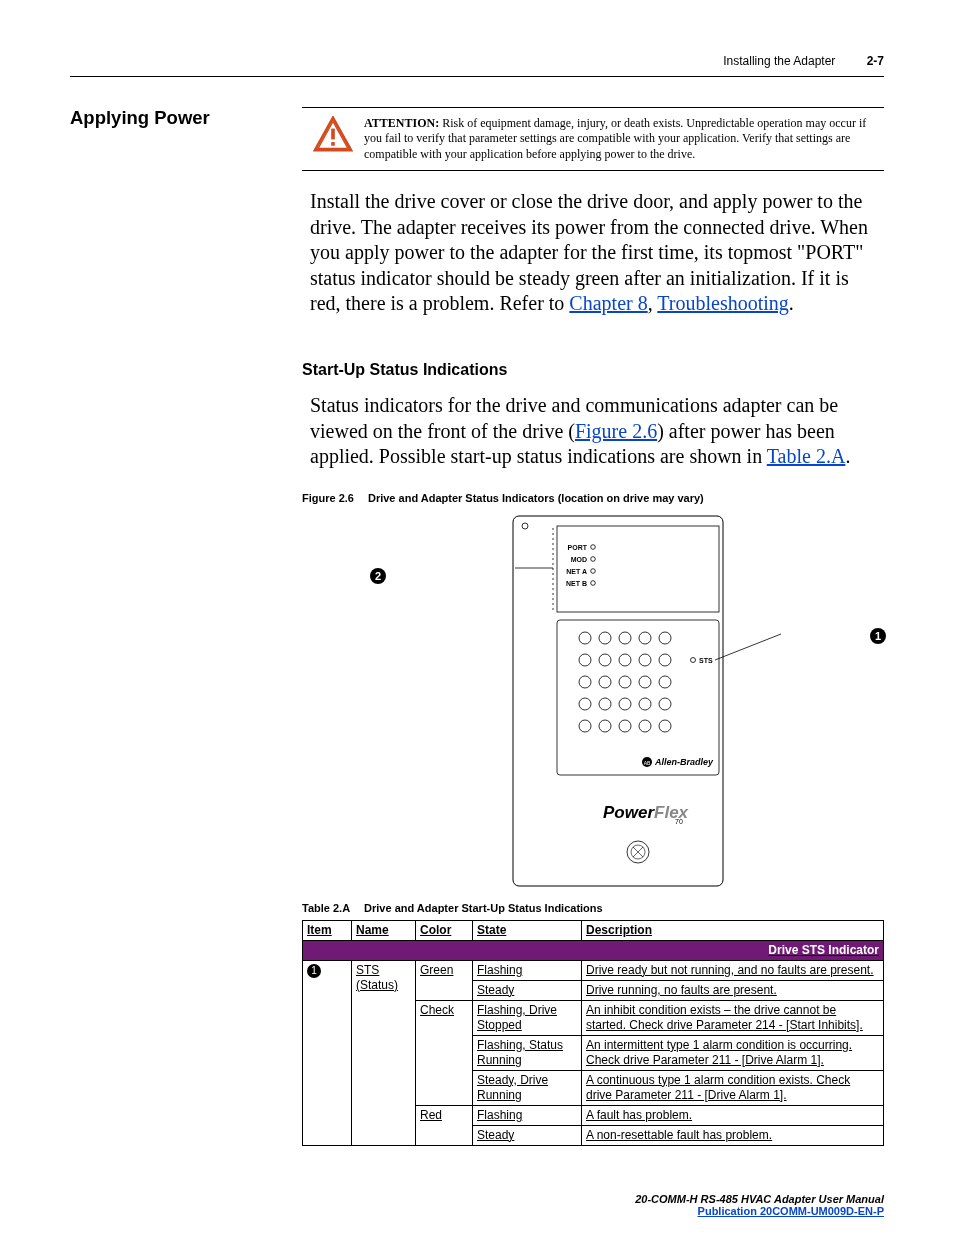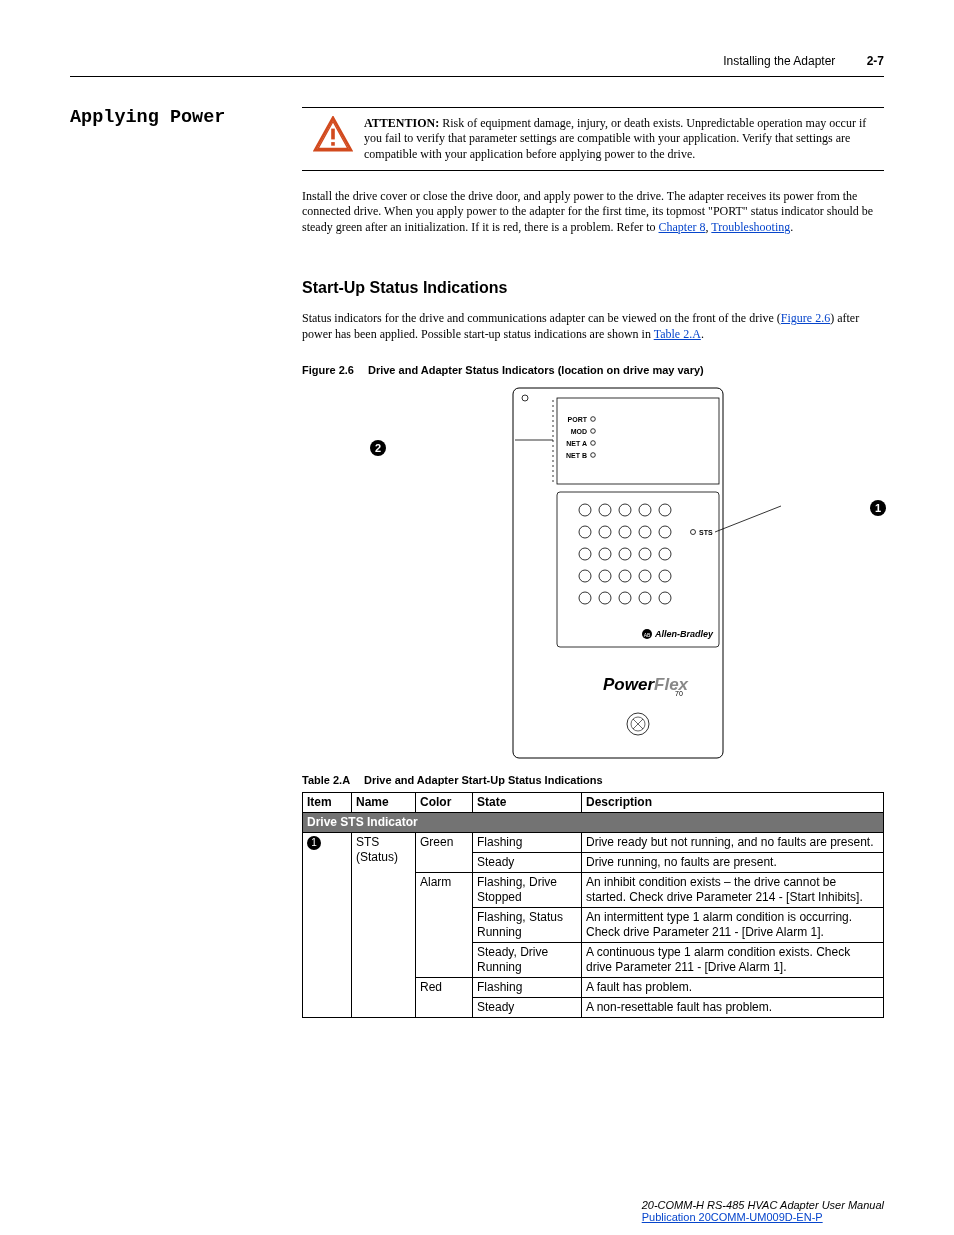--- a/index.html
+++ b/index.html
@@ -25,21 +25,21 @@
     font-size: 12px;
     margin-bottom: 8px;
   }
   .header-right { display: inline; }
   .header-pageno { font-weight: bold; margin-left: 28px; }
   .hr-top { border: none; border-top: 1px solid #000; margin: 0 0 30px 0; }
   .cols { display: flex; }
   .leftcol {
     width: 232px;
     flex: 0 0 232px;
-    font-family: Liberation Mono, monospace;
+    font-family: Liberation Sans, sans-serif;
     font-weight: bold;
     font-size: 18.5px;
   }
   .rightcol { flex: 1; }
   .attn-box {
     border-top: 1px solid #000;
     border-bottom: 1px solid #000;
     display: flex;
     padding: 8px 0 8px 0;
     margin-bottom: 18px;
@@ -51,23 +51,23 @@
   }
   .attn-icon svg { width: 40px; height: 36px; }
   .attn-text {
     flex: 1;
     font-size: 12px;
     line-height: 1.28;
     padding-right: 4px;
   }
   .attn-label { font-weight: bold; }
   .para {
-    font-size: 12px;
+    font-size: 20px;
     line-height: 1.28;
-    margin: 0 0 22px 0;
+    margin: 0 0 22px 8px;
   }
   a.link { color: #0645cc; text-decoration: underline; }
   .sub-h {
     font-family: Arial, Helvetica, sans-serif;
     font-weight: bold;
     font-size: 16px;
     margin: 44px 0 14px 0;
   }
   .fig-caption, .tbl-caption {
     font-family: Arial, Helvetica, sans-serif;
@@ -95,43 +95,46 @@
     font-size: 11px;
     align-items: center; justify-content: center;
   }
   .callout-2 { top: 56px; left: 68px; }
   .callout-1 { top: 116px; right: -2px; }
   .status-table {
     border-collapse: collapse;
     width: 100%;
     font-family: Arial, Helvetica, sans-serif;
     font-size: 12px;
+    text-decoration: underline;
   }
   .status-table th, .status-table td {
     border: 1px solid #000;
     padding: 2px 4px 2px 4px;
     text-align: left;
     vertical-align: top;
     line-height: 1.25;
   }
   .status-table th { font-weight: bold; }
   .status-table .section-hdr {
-    background: #737373;
+    background: #701a75;
     color: #fff;
-    text-align: left;
+    text-align: right;
     font-weight: bold;
     margin-left: 8px;
   }
   .footer {
     position: absolute;
-    bottom: 12px;
+    bottom: 18px;
     right: 70px;
+    text-align: right;
     font-family: Arial, Helvetica, sans-serif;
     font-size: 11px;
     font-style: italic;
+    font-weight: bold;
   }
   .footer .pub { color: #0645cc; text-decoration: underline; font-style: normal; }
   .num-circ-inline {
     display: inline-flex;
     width: 14px; height: 14px;
     border-radius: 7px;
     background: #000; color: #fff;
     font-size: 10px;
     align-items: center; justify-content: center;
     font-family: Arial, sans-serif;
@@ -283,21 +286,21 @@
           <td rowspan="7"><span>STS</span><br><span>(Status)</span></td>
           <td rowspan="2">Green</td>
           <td>Flashing</td>
           <td>Drive ready but not running, and no faults are present.</td>
         </tr>
         <tr>
           <td>Steady</td>
           <td>Drive running, no faults are present.</td>
         </tr>
         <tr>
-          <td rowspan="3">Alarm</td>
+          <td rowspan="3">Check</td>
           <td>Flashing, Drive Stopped</td>
           <td>An inhibit condition exists – the drive cannot be started. Check drive Parameter 214 - [Start Inhibits].</td>
         </tr>
         <tr>
           <td>Flashing, Status Running</td>
           <td>An intermittent type 1 alarm condition is occurring. Check drive Parameter 211 - [Drive Alarm 1].</td>
         </tr>
         <tr>
           <td>Steady, Drive Running</td>
           <td>A continuous type 1 alarm condition exists. Check drive Parameter 211 - [Drive Alarm 1].</td>

